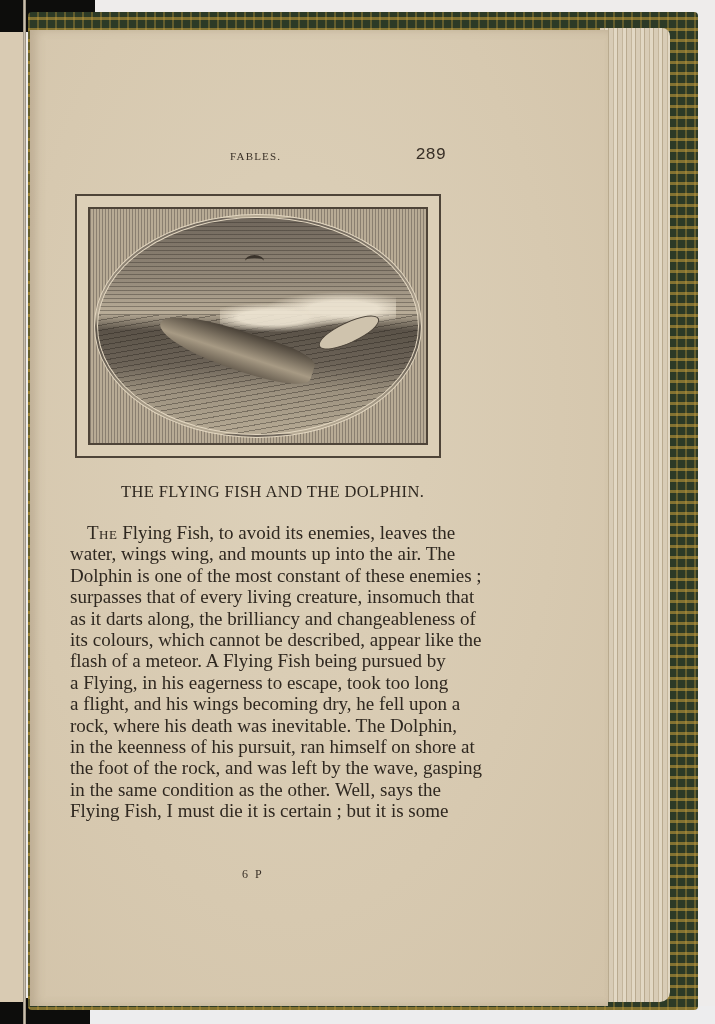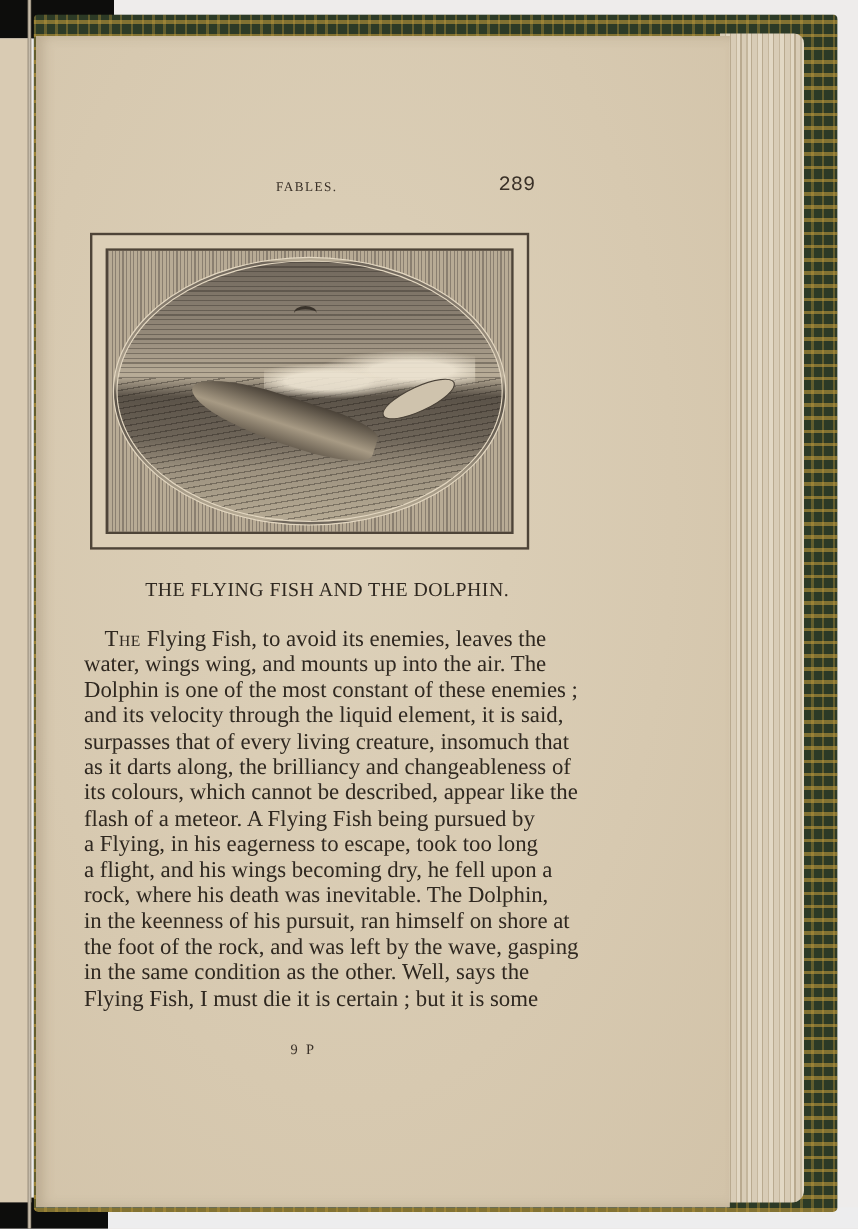--- a/index.html
+++ b/index.html
@@ -152,30 +152,29 @@
       </div>
     </div>
   </div>
 
   <div class="fable-title">THE FLYING FISH AND THE DOLPHIN.</div>
 
   <div class="fable-body">
     <span class="line indent"><span class="smallcaps">The</span><span> Flying Fish, to avoid its enemies, leaves the</span></span>
     <span class="line">water, wings wing, and mounts up into the air.  The</span>
     <span class="line">Dolphin is one of the most constant of these enemies ;</span>
-    <span class="line">and its velocity through the liquid element, it is said,</span>
     <span class="line">surpasses that of every living creature, insomuch that</span>
     <span class="line">as it darts along, the brilliancy and changeableness of</span>
     <span class="line">its colours, which cannot be described, appear like the</span>
     <span class="line">flash of a meteor.  A Flying Fish being pursued by</span>
     <span class="line">a Flying, in his eagerness to escape, took too long</span>
     <span class="line">a flight, and his wings becoming dry, he fell upon a</span>
     <span class="line">rock, where his death was inevitable.  The Dolphin,</span>
     <span class="line">in the keenness of his pursuit, ran himself on shore at</span>
     <span class="line">the foot of the rock, and was left by the wave, gasping</span>
     <span class="line">in the same condition as the other.  Well, says the</span>
     <span class="line">Flying Fish, I must die it is certain ; but it is some</span>
   </div>
 
-  <div class="signature">9 P</div>
+  <div class="signature">6 P</div>
 </div>
 
 <div class="gutter-line"></div>
 
 </body></html>

